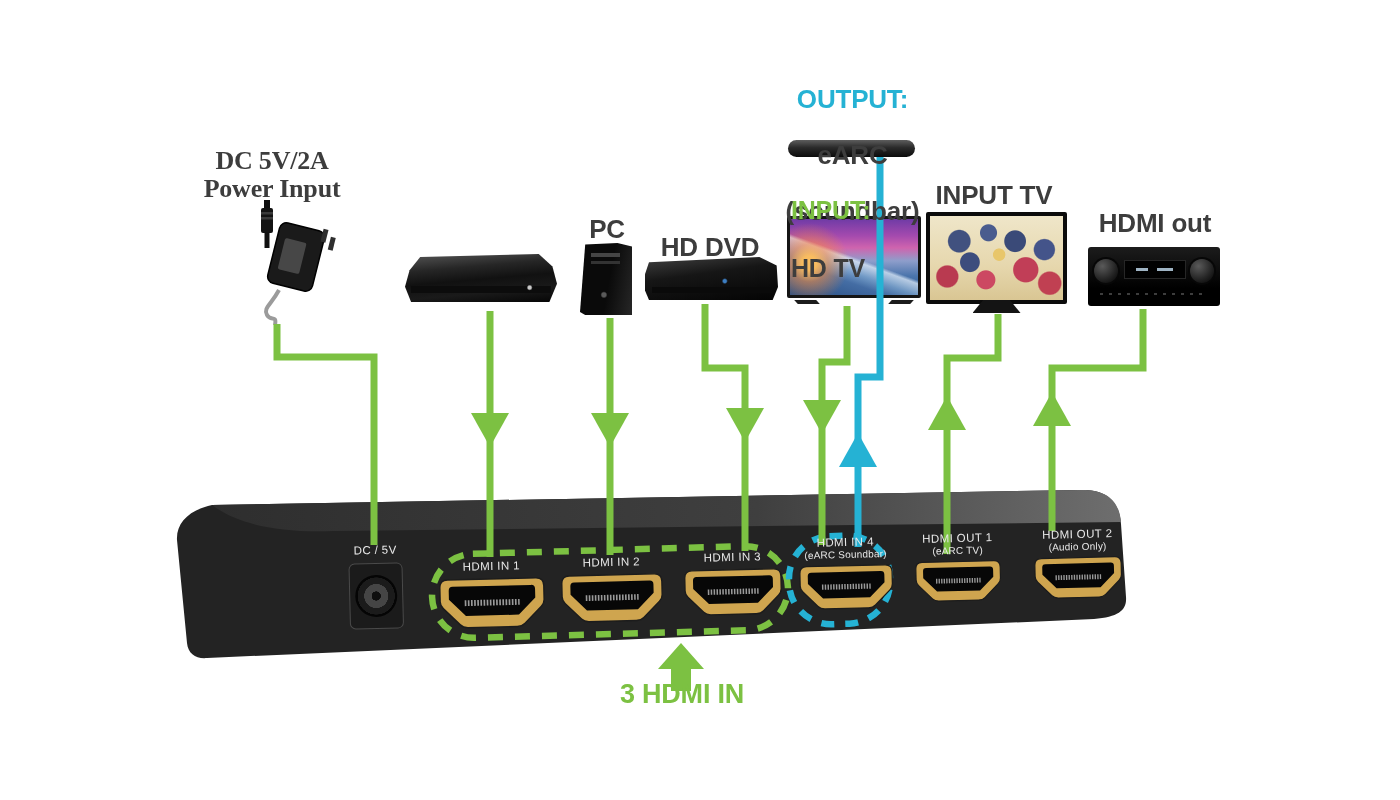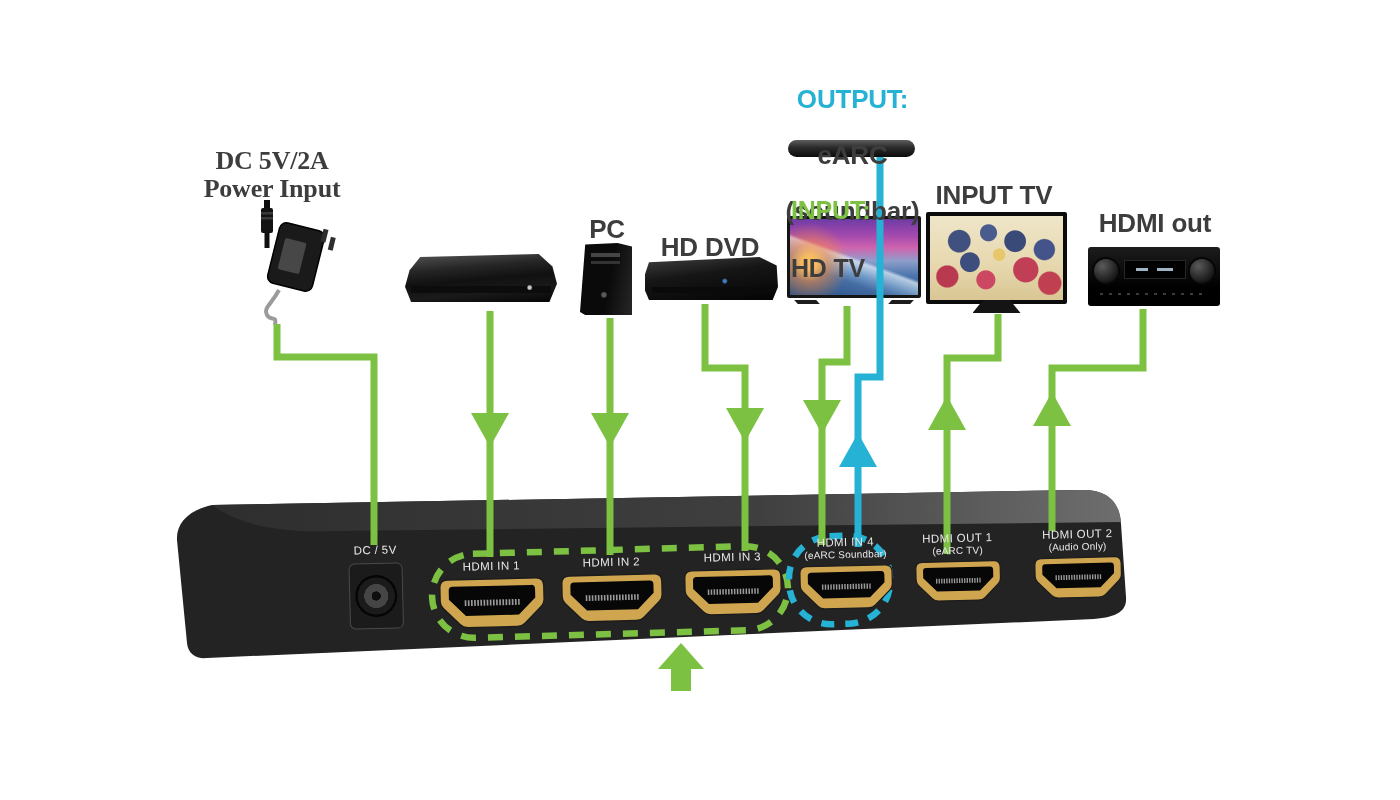--- a/index.html
+++ b/index.html
@@ -265,14 +265,15 @@
       <span class="tag-cyan">OUTPUT:</span>
       <span>eARC</span>
       <span>(soundbar)</span>
     </div>
     <div class="dlabel" id="in-block">
       <span class="tag-green">INPUT:</span>
       <span>HD TV</span>
     </div>
     <div class="dlabel" id="lab-earctv">INPUT TV</div>
     <div class="dlabel" id="lab-hdmiout">HDMI out</div>
+    <div class="dlabel" id="lab-callout">3 HDMI IN</div>
   </div>
 </div>
 
 </body></html>

